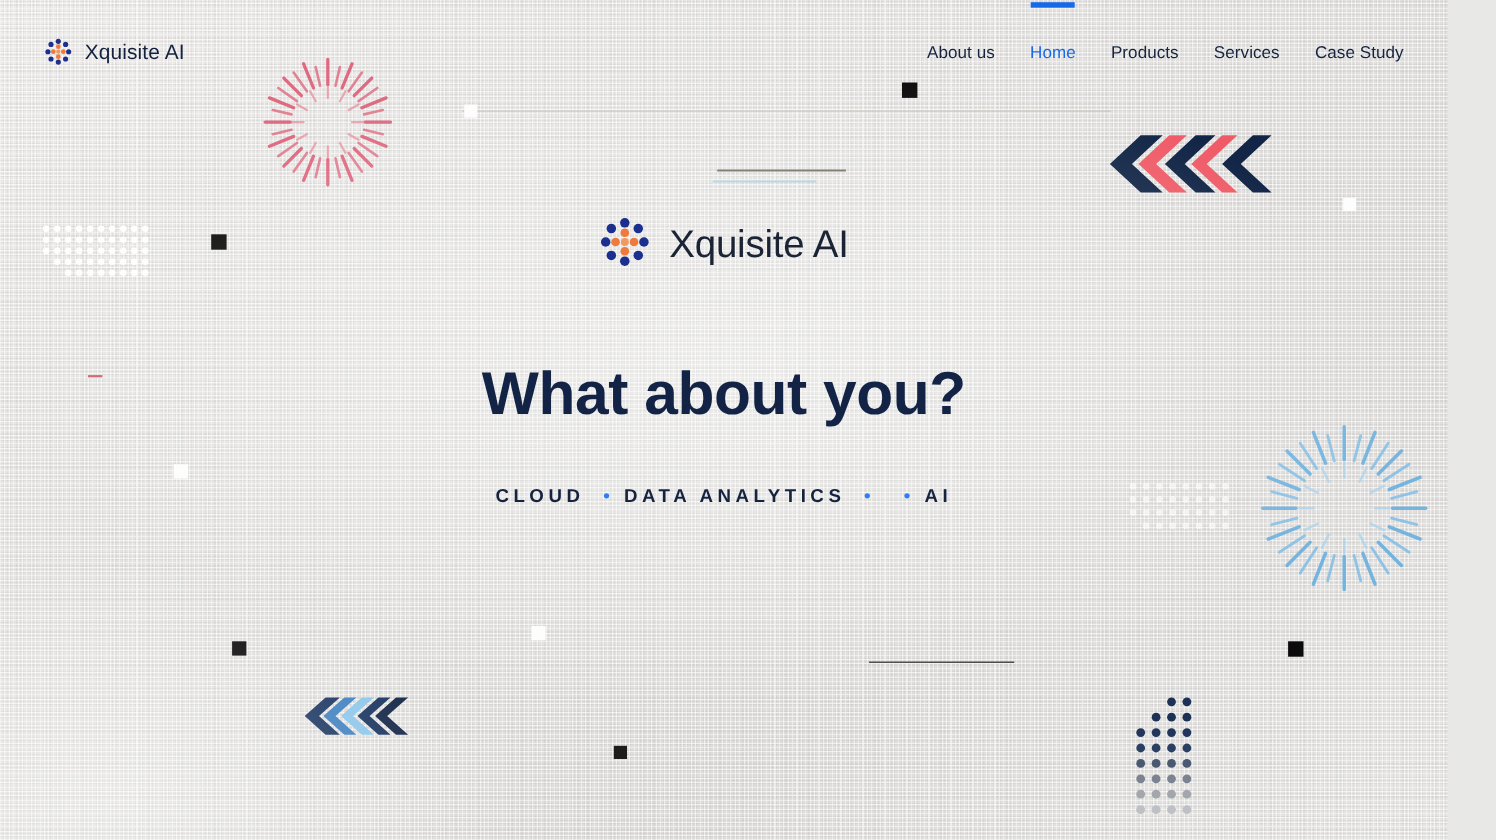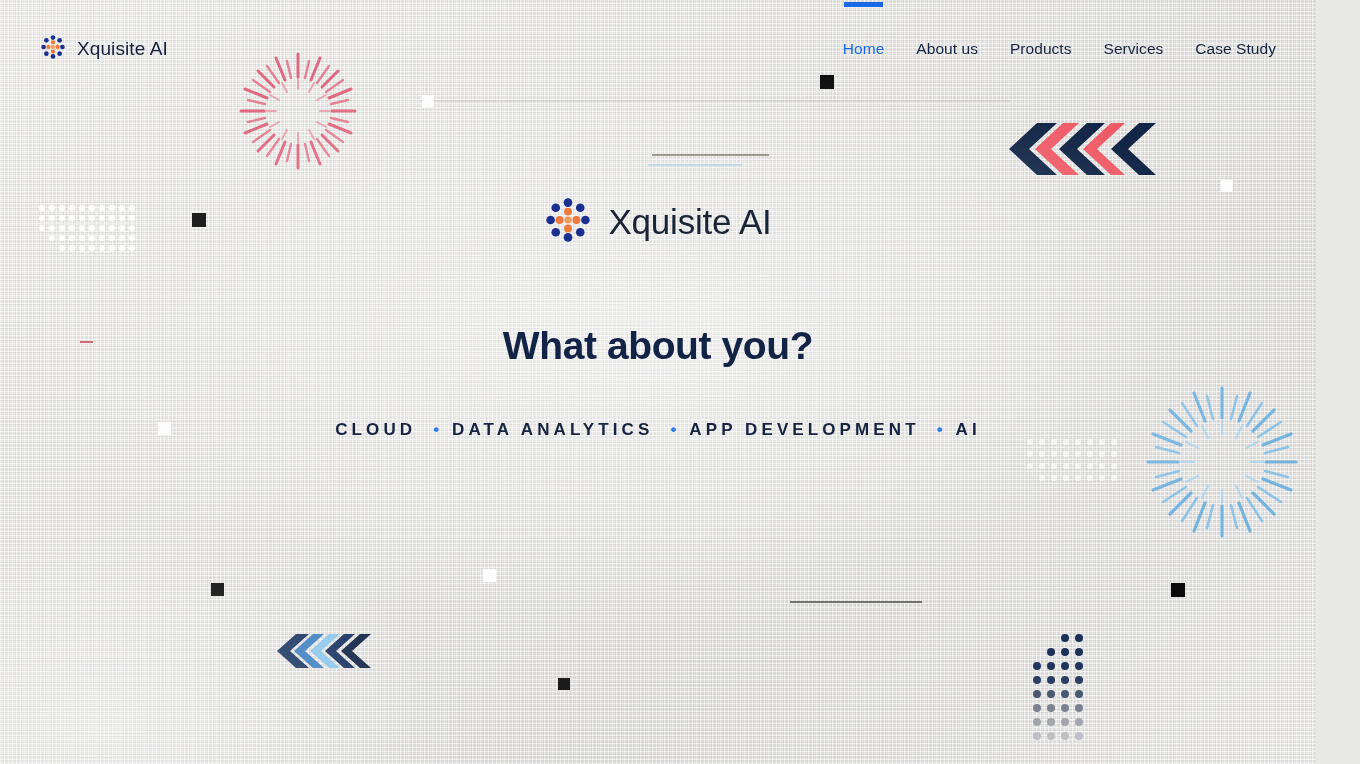--- a/index.html
+++ b/index.html
@@ -113,21 +113,21 @@
     text-align:center;
     letter-spacing:-.5px;
     max-width:1120px;
     transform:scaleX(1.0);
   }
   .headline .l1 { display:block; }
   .headline .l2 { display:block; }
 
   .subhead {
     margin-top:24px;
-    font-size:39px;
+    font-size:55px;
     font-weight:700;
     color:#132346;
     letter-spacing:-.4px;
   }
 
   .tagline {
     margin-top:52px;
     display:flex; align-items:center; gap:0;
     font-size:17px;
     font-weight:700;
@@ -449,22 +449,22 @@
             <circle cx="27" cy="20" r="3.3" fill="#ef7a3d"></circle>
             <circle cx="20" cy="27" r="3.3" fill="#ef7a3d"></circle>
             <circle cx="13" cy="20" r="3.3" fill="#ef7a3d"></circle>
             <circle cx="20" cy="20" r="3.0" fill="#f29a5e"></circle>
           </svg>
         </span>
         <span class="brand-name">Xquisite AI</span>
       </div>
 
       <nav class="nav">
+        <a class="nav-item">About us</a>
         <a class="nav-item active">Home</a>
-        <a class="nav-item">About us</a>
         <a class="nav-item">Products</a>
         <a class="nav-item">Services</a>
         <a class="nav-item">Case Study</a>
       </nav>
     </div>
 
     <div class="hero">
 
       <div class="hero-logo">
         <span class="logo-mark">
@@ -488,20 +488,19 @@
       </div>
 
 
       <div class="subhead">What about you?</div>
 
       <div class="tagline">
         <span class="tag-word">CLOUD</span>
         <span class="tag-dot">•</span>
         <span class="tag-word">DATA ANALYTICS</span>
         <span class="tag-dot">•</span>
-        <span class="tag-word">APP DEVELOPMENT</span>
         <span class="tag-dot">•</span>
         <span class="tag-word">AI</span>
       </div>
 
     </div>
   </div>
 </div>
 
 </body></html>

